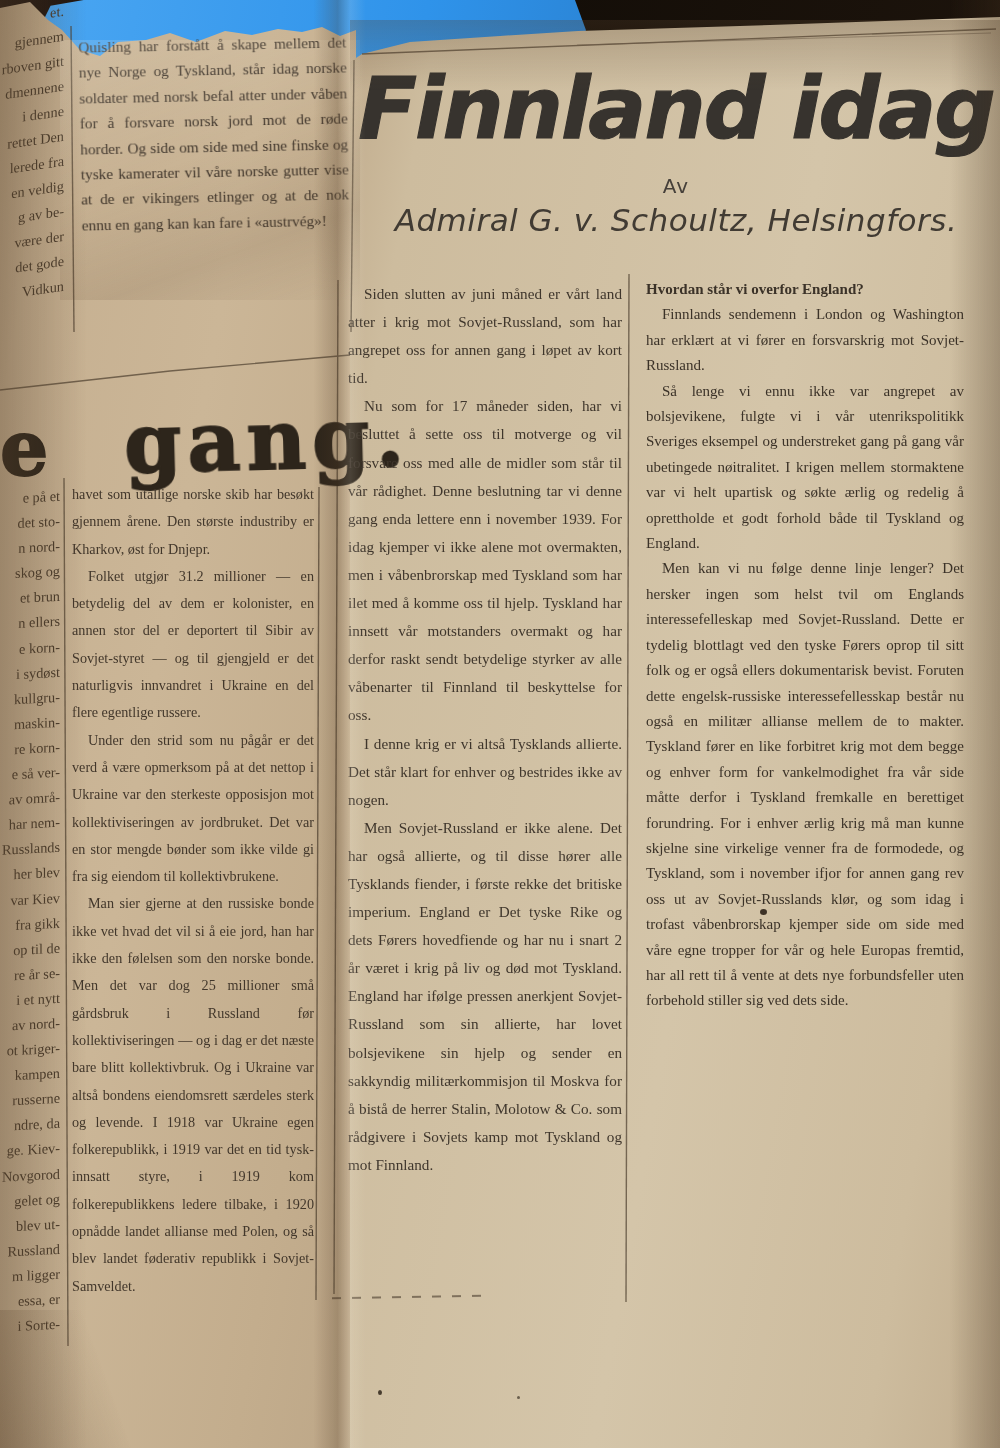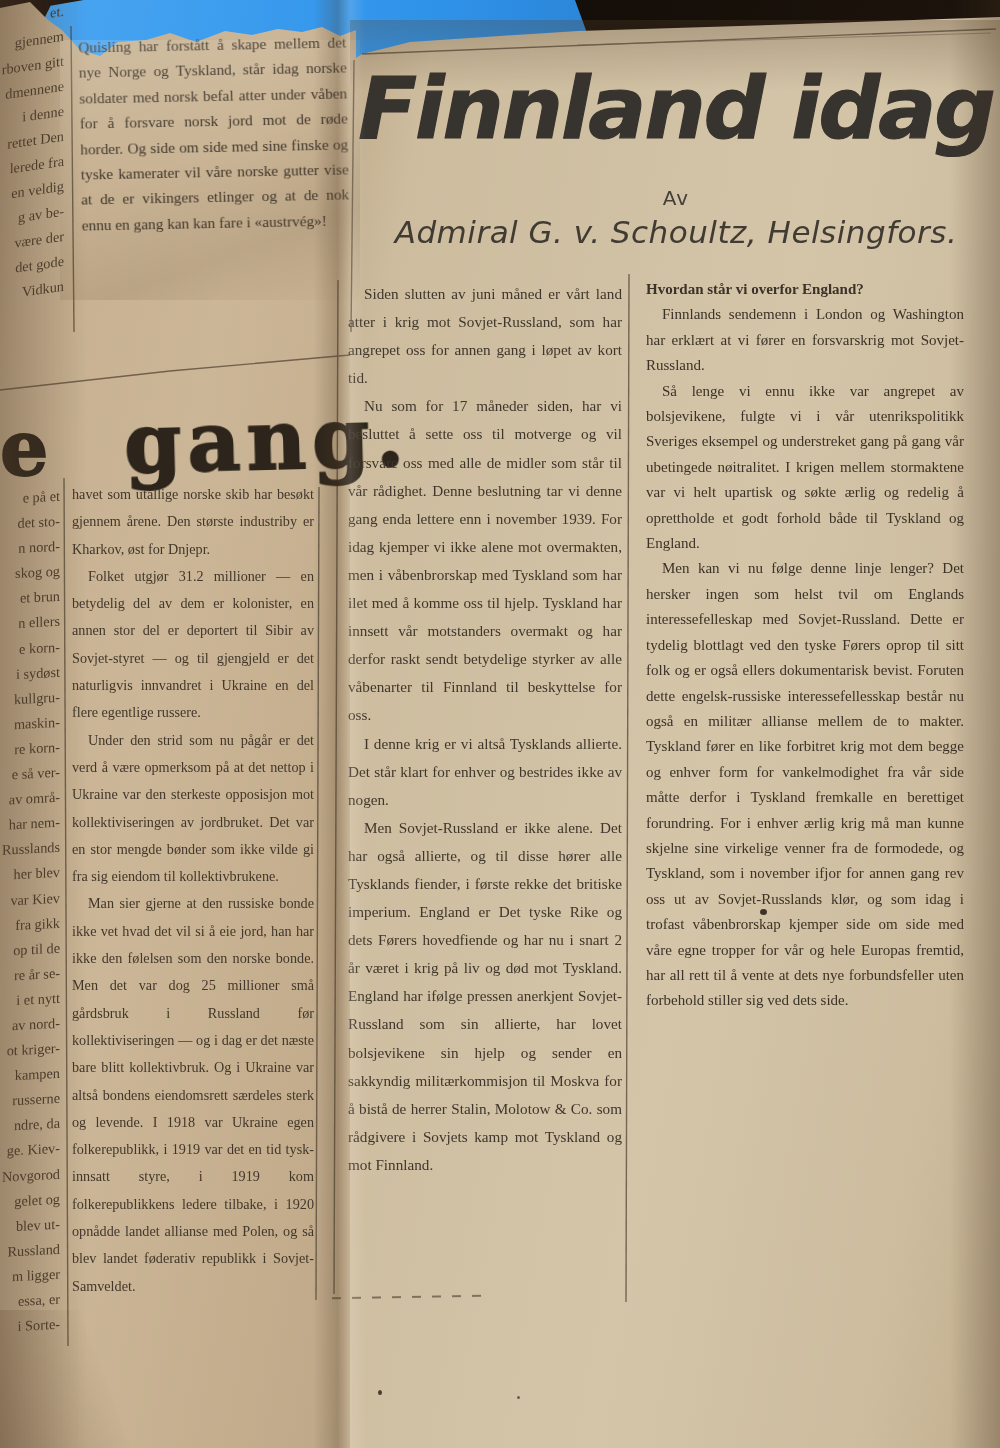--- a/index.html
+++ b/index.html
@@ -37,21 +37,21 @@
   .frag-col{text-align:right;font-size:14.3px;color:#4a3c2c;}
   .frag-col .frag{white-space:nowrap;}
   #frag-top{left:-2px;top:8px;width:66px;line-height:25px;transform:skewY(-8deg);transform-origin:left top;}
   #frag-mid{left:-2px;top:487px;width:62px;line-height:25.1px;transform:skewY(-3deg);transform-origin:left top;}
   #quisling{left:80px;top:32px;width:268px;font-size:15.3px;line-height:25.4px;
     text-align:justify;color:#3e342a;transform:rotate(-1.1deg);}
   #masthead{left:356px;top:58px;width:640px;text-align:center;color:#37332e;}
   #masthead .title{font-family:"DejaVu Sans",sans-serif;font-style:italic;font-weight:700;
     font-size:86px;letter-spacing:-2px;white-space:nowrap;color:#37332e;
     -webkit-text-stroke:1.2px #37332e;}
-  #masthead .av{margin-top:28px;font-family:"DejaVu Sans",sans-serif;font-size:20px;
+  #masthead .av{margin-top:16px;font-family:"DejaVu Sans",sans-serif;font-size:20px;
     letter-spacing:1px;color:#46403a;}
   #masthead .byline{margin-top:4px;font-family:"DejaVu Sans",sans-serif;font-style:italic;
     font-size:31px;letter-spacing:.5px;white-space:nowrap;color:#413b33;}
   .gang{position:absolute;font-family:"DejaVu Serif",serif;font-weight:700;color:#2d251b;
     -webkit-text-stroke:1.8px #2d251b;}
   #gang-e{left:0px;top:404px;font-size:76px;}
   #gang-word{left:124px;top:392px;font-size:82px;letter-spacing:6px;transform:rotate(-1.5deg);}
   .bodycol p{margin:0;text-indent:16px;text-align:justify;}
   .bodycol.no-first-indent p:first-child{text-indent:0;}
   #left-col{left:72px;top:481px;width:242px;font-size:14.2px;line-height:27.3px;color:#42372b;}

